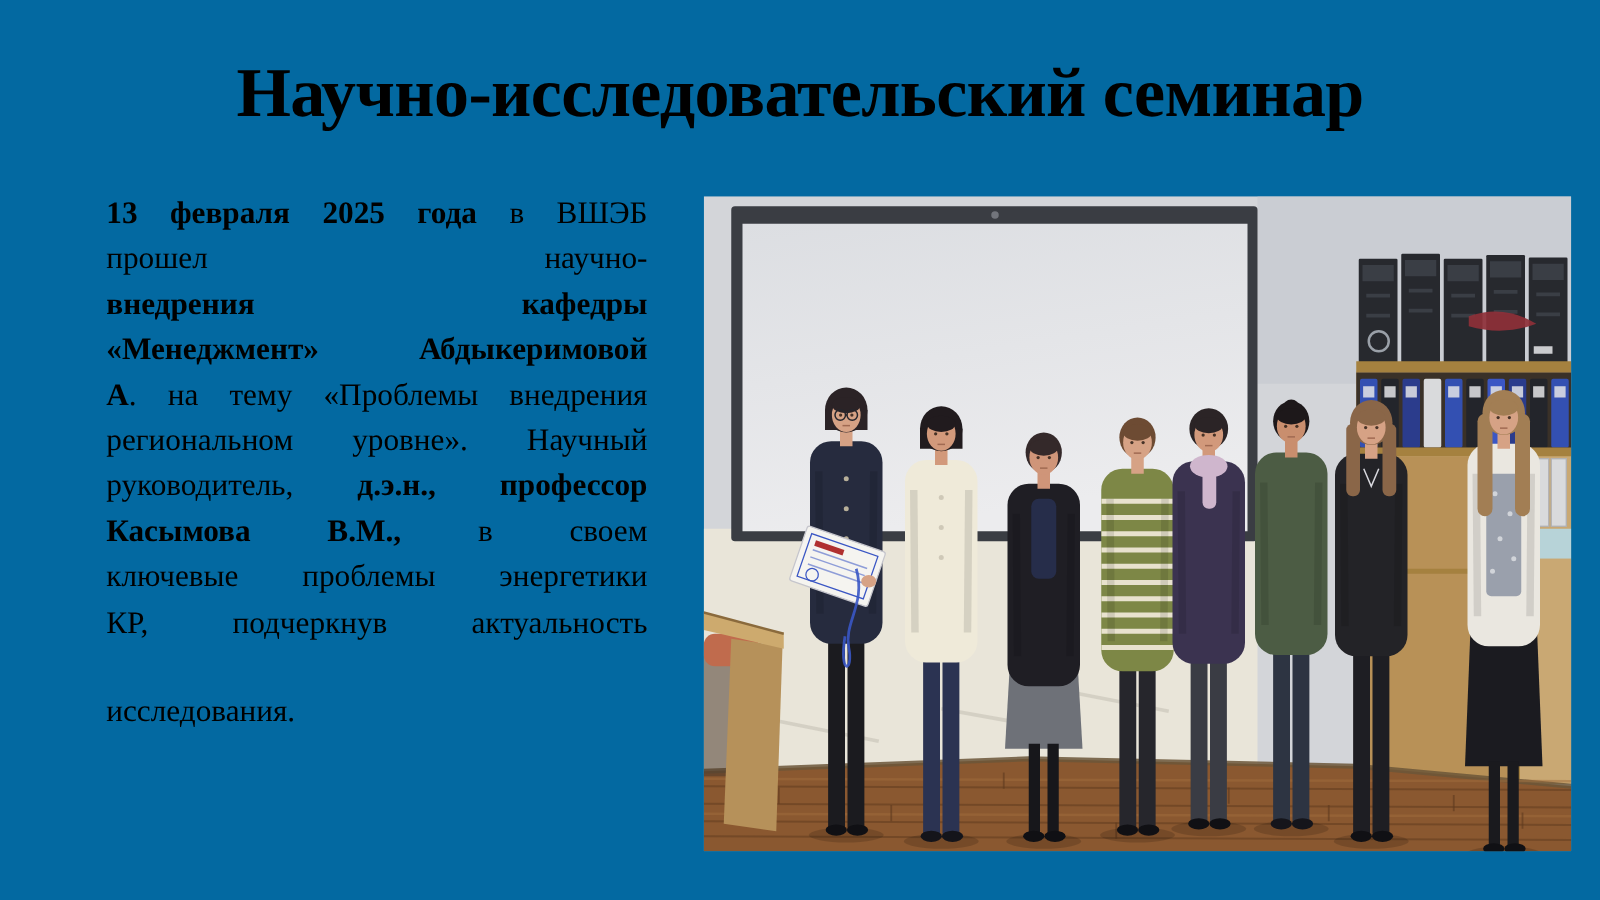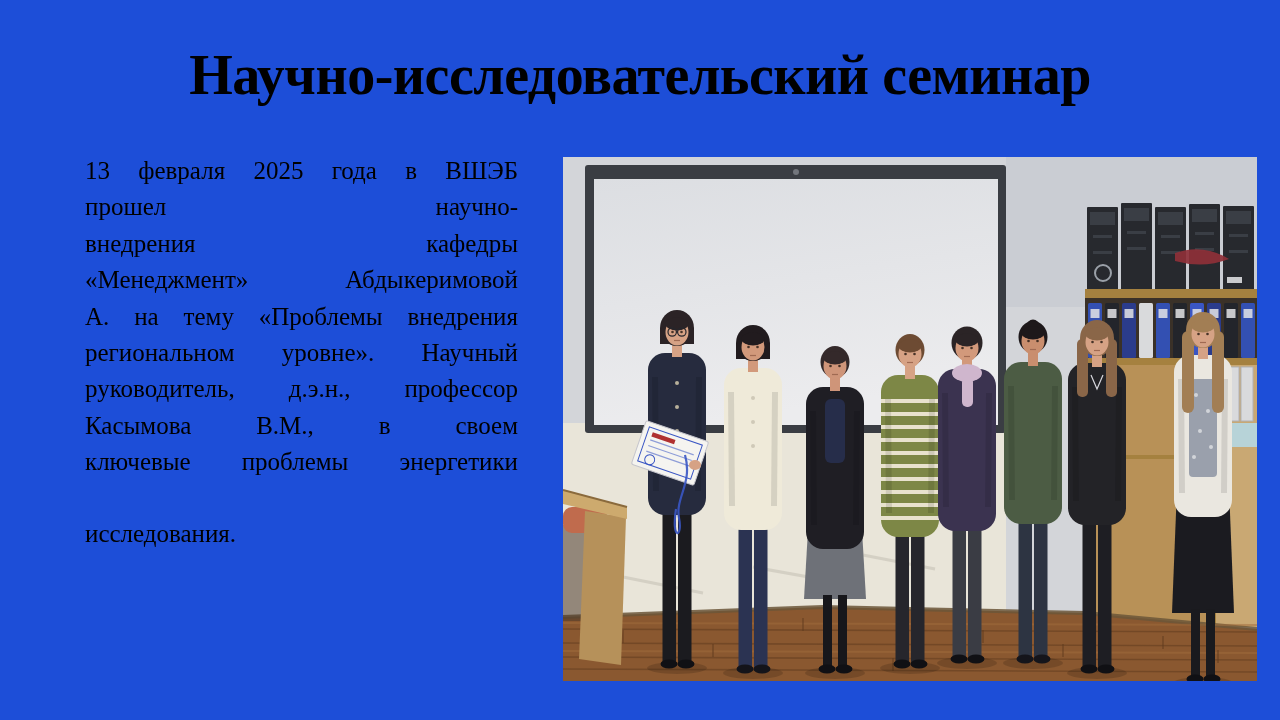--- a/index.html
+++ b/index.html
@@ -1,42 +1,43 @@
 <!DOCTYPE html>
 <html><head>
 <meta charset="utf-8">
 <style>
   html,body{margin:0;padding:0;background:#fff;}
-  #slide{position:relative;width:1280px;height:720px;background:#1d4ed8;overflow:hidden;
+  #slide{position:relative;width:1280px;height:720px;background:#0369a1;overflow:hidden;
          font-family:"Liberation Serif",serif;}
   .title{position:absolute;top:44px;left:0;width:100%;text-align:center;
          font-weight:700;font-size:56px;line-height:62px;color:#000;letter-spacing:-0.5px;}
   .bodytext{position:absolute;left:85px;top:153px;width:433px;color:#000;
             font-size:25px;line-height:36.4px;}
   .bl{text-align:justify;text-align-last:justify;}
   .bl.last{text-align-last:left;margin-top:35px;}
-  .bl b{font-weight:400;}
+  .bl b{font-weight:700;}
   #photo{position:absolute;left:563px;top:157px;width:694px;height:524px;}
   #photo svg{display:block;}
 </style>
 </head>
 <body>
 
 <div id="slide">
   <div class="title">Научно-исследовательский семинар</div>
   <div class="bodytext">
       <div class="bl"><b>13 февраля 2025 года</b><span> в ВШЭБ</span></div>
       <div class="bl"><span>прошел научно-</span></div>
       <div class="bl"><b>внедрения кафедры</b></div>
       <div class="bl"><b>«Менеджмент» Абдыкеримовой</b></div>
       <div class="bl"><b>А</b><span>. на тему «Проблемы внедрения</span></div>
       <div class="bl"><span>региональном уровне». Научный</span></div>
       <div class="bl"><span>руководитель, </span><b>д.э.н., профессор</b></div>
       <div class="bl"><b>Касымова В.М.,</b><span> в своем</span></div>
       <div class="bl"><span>ключевые проблемы энергетики</span></div>
+      <div class="bl"><span>КР, подчеркнув актуальность</span></div>
       <div class="bl last"><span>исследования.</span></div>
     </div>
   <div id="photo">
       <svg width="694" height="524" viewBox="0 0 694 524">
         <defs>
           <linearGradient id="scr" x1="0" y1="0" x2="0.25" y2="1">
             <stop offset="0" stop-color="#dcdee2"></stop>
             <stop offset="1" stop-color="#ececee"></stop>
           </linearGradient>
           <clipPath id="cp3">

